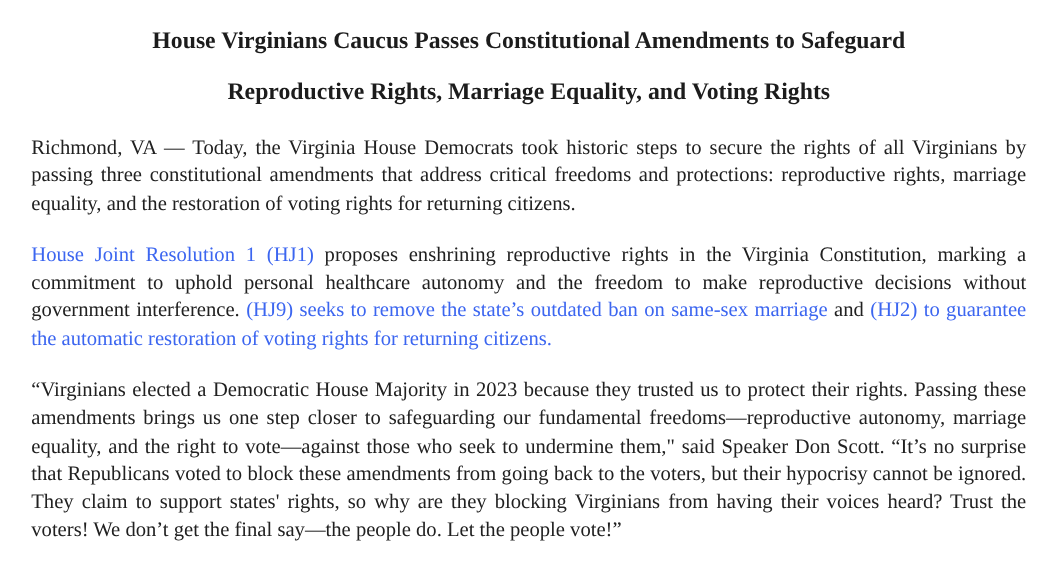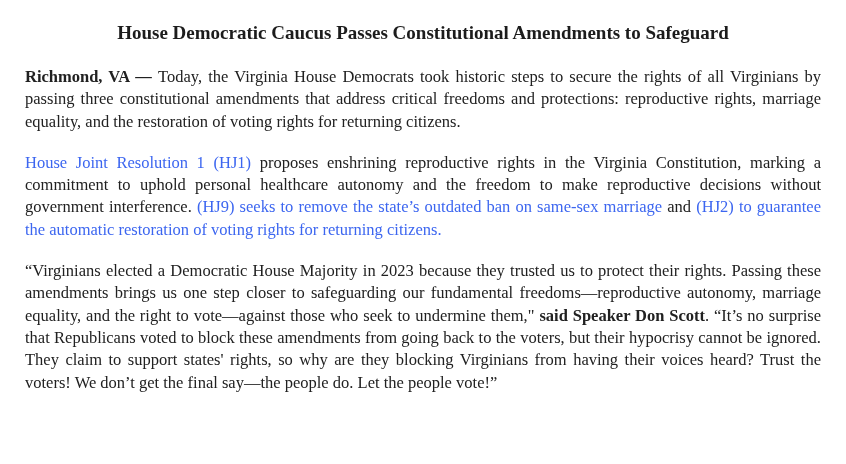--- a/index.html
+++ b/index.html
@@ -26,32 +26,33 @@
   .title-line { display: block; }
   .body-copy { margin-top: 13px; }
   .body-copy p {
     margin: 0 0 19px 0;
     font-size: 16.5px;
     line-height: 22.3px;
     text-align: justify;
     color: var(--body_text, #212121);
   }
   .body-copy p.para-quote { margin-top: 9px; }
-  .seg-bold { font-weight: 700; }
+  .seg-bold { font-weight: 400; }
   .seg-link {
     color: var(--accent_blue, #3c66f0);
     font-weight: 400;
     cursor: pointer;
   }
 </style>
 </head>
 <body style="--background: #FFFFFF; --title_text: #1C1C1C; --body_text: #212121; --accent_blue: #3C66F0;">
 
 <div class="doc">
   <h1 class="title">
-    <span class="title-line">House Democratic Caucus Passes Constitutional Amendments to Safeguard</span>
+    <span class="title-line">House Virginians Caucus Passes Constitutional Amendments to Safeguard</span>
+    <span class="title-line">Reproductive Rights, Marriage Equality, and Voting Rights</span>
   </h1>
   <div class="body-copy">
     <p class="para-dateline"><span class="seg-bold">Richmond, VA — </span><span>Today, the Virginia House Democrats took historic steps to secure the rights of all Virginians by passing three constitutional amendments that address critical freedoms and protections: reproductive rights, marriage equality, and the restoration of voting rights for returning citizens.</span></p>
     <p class="para-resolutions"><span class="seg-bold seg-link">House Joint Resolution 1 (HJ1)</span><span> proposes enshrining reproductive rights in the Virginia Constitution, marking a commitment to uphold personal healthcare autonomy and the freedom to make reproductive decisions without government interference. </span><span class="seg-bold seg-link">(HJ9) seeks to remove the state’s outdated ban on same-sex marriage</span><span> and </span><span class="seg-bold seg-link">(HJ2) to guarantee the automatic restoration of voting rights for returning citizens.</span></p>
     <p class="para-quote"><span>“Virginians elected a Democratic House Majority in 2023 because they trusted us to protect their rights. Passing these amendments brings us one step closer to safeguarding our fundamental freedoms—reproductive autonomy, marriage equality, and the right to vote—against those who seek to undermine them," </span><span class="seg-bold">said Speaker Don Scott</span><span>. “It’s no surprise that Republicans voted to block these amendments from going back to the voters, but their hypocrisy cannot be ignored. They claim to support states' rights, so why are they blocking Virginians from having their voices heard? Trust the voters! We don’t get the final say—the people do. Let the people vote!”</span></p>
   </div>
 </div>
 
 </body></html>

